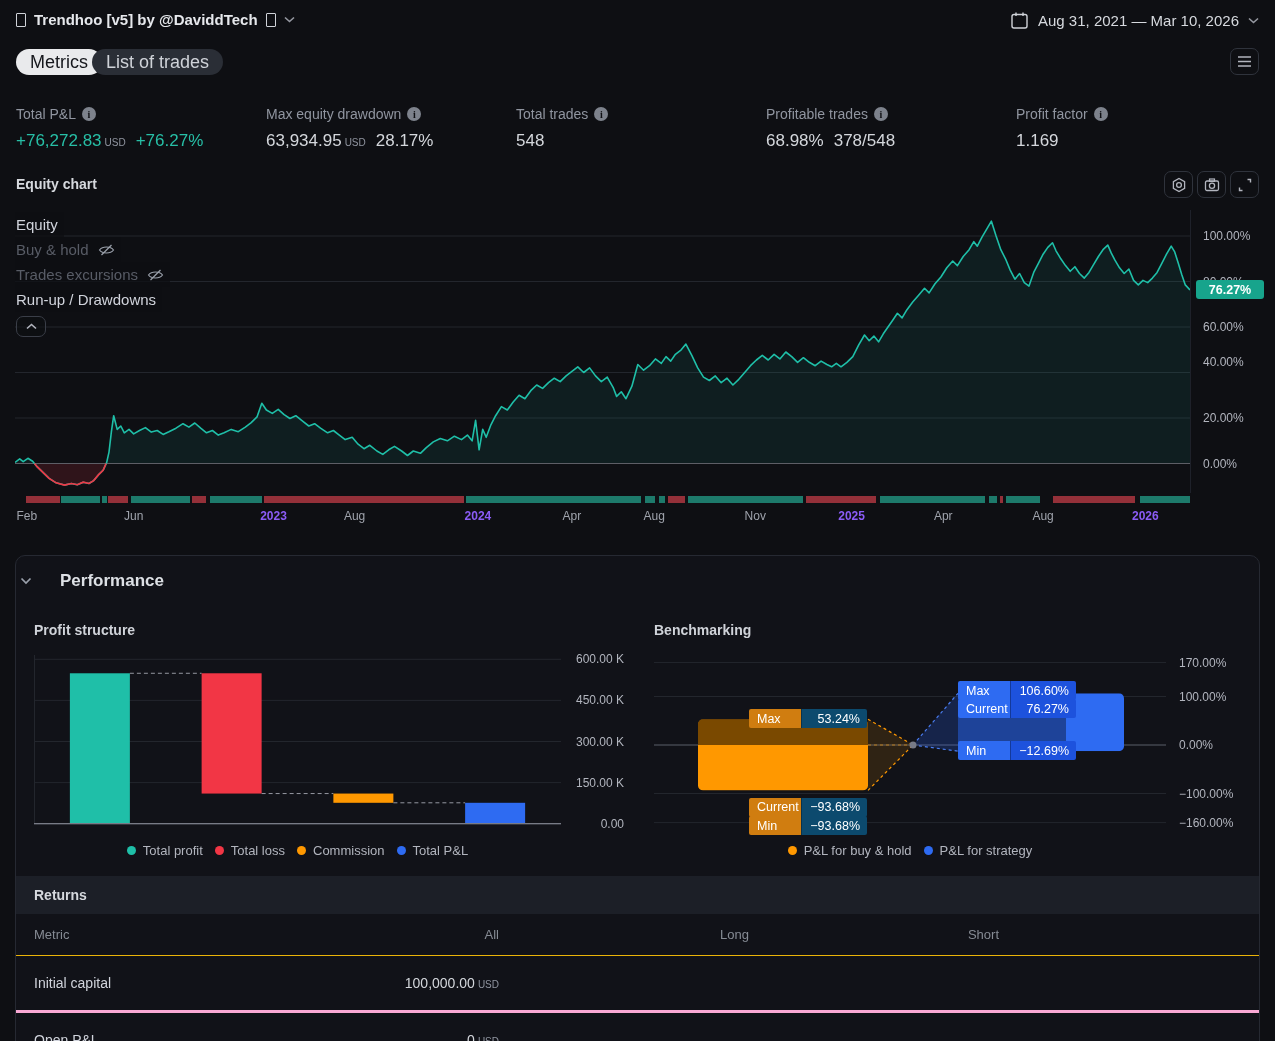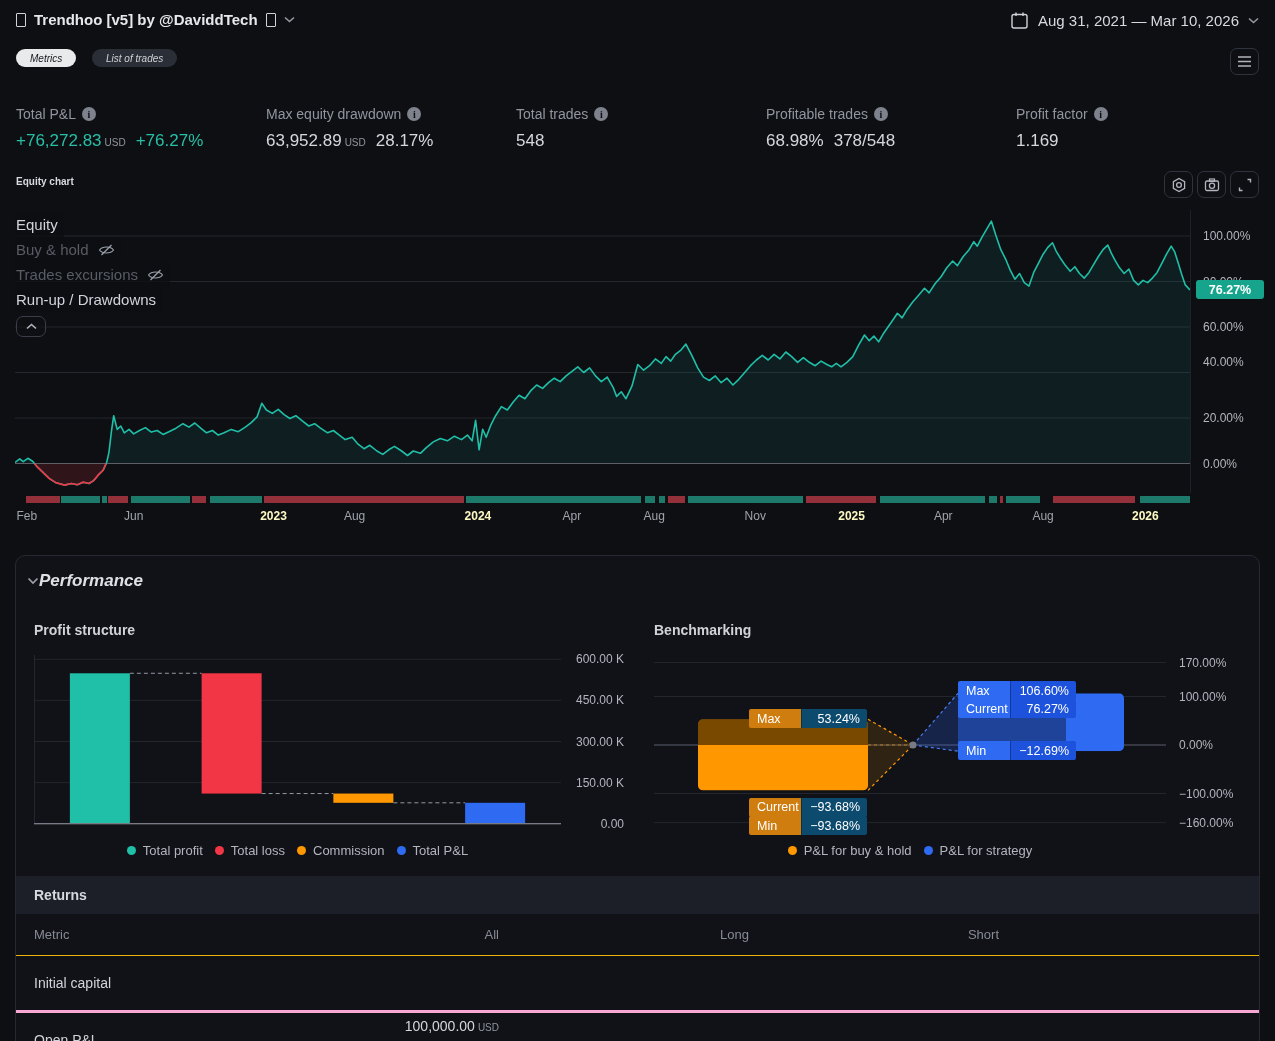--- a/index.html
+++ b/index.html
@@ -13,54 +13,54 @@
 
   
   .title-group { left:16px; top:11px; display:flex; align-items:center; gap:8px; cursor:pointer; }
   .tofu { display:inline-block; width:10px; height:14px; border:1.2px solid #cfd2d8; border-radius:1px; }
   .app-title { font-size:15px; font-weight:bold; color:#e6e8ec; }
   .chev { color:#9598a1; }
   .date-group { right:16px; top:11px; display:flex; align-items:center; gap:9px; cursor:pointer; }
   .date-text { font-size:15px; color:#d6d9de; }
 
   
-  .tab { top:49px; height:18px; border-radius:14px; font-size:10px; display:flex; align-items:center; padding:0 14px; cursor:pointer;font-style:italic; }
+  .tab { top:49px; height:26px; border-radius:14px; font-size:18px; display:flex; align-items:center; padding:0 14px; cursor:pointer; }
   .tab-active { left:16px; background:#e9eaec; color:#15171c; }
   .tab-idle { left:92px; background:#2a2e36; color:#cfd2d8; }
   .icon-btn { width:29px; height:27px; border:1px solid #2f333c; border-radius:7px; background:transparent; display:flex; align-items:center; justify-content:center; cursor:pointer; }
   .list-btn { right:16px; top:48px; }
 
   
   .stat { top:100px; width:240px; }
   .stat-label { display:flex; align-items:center; gap:6px; font-size:14px; color:#9095a0; height:18px; margin-top:5px; }
   .info-dot { width:14px; height:14px; border-radius:50%; background:#7d828c; color:#0e0f13; font-size:10px; font-weight:bold; display:inline-flex; align-items:center; justify-content:center; font-family:"Liberation Serif",serif; }
   .stat-value { display:flex; align-items:baseline; gap:10px; margin-top:8px; font-size:17px; color:#d4d7dc; }
   .stat-value .unit { font-size:10px; color:#9095a0; margin-left:-7px; }
   .pos { color:#27bfa6; }
 
   
-  .eq-title { left:16px; top:176px; font-size:10px; font-weight:bold; color:#d6d9de; }
+  .eq-title { left:16px; top:176px; font-size:14px; font-weight:bold; color:#d6d9de; }
   .eq-tools { right:16px; top:171px; display:flex; gap:4px; }
   .eq-wrap { left:0; top:210px; width:1275px; height:325px; }
   .eq-legend { left:15px; top:2px; }
   .eq-legend-row { display:flex; align-items:center; gap:9px; height:25px; font-size:15px; padding:0 6px 0 1px; width:max-content; background:rgba(14,15,19,0.75); }
   .leg-on { color:#d1d4dc; }
   .leg-off { color:#585c66; }
   .collapse-btn { left:16px; top:106px; width:30px; height:21px; border:1px solid #3a3e48; border-radius:7px; background:rgba(14,15,19,0.6); display:flex; align-items:center; justify-content:center; cursor:pointer; }
   .eq-yaxis span { position:absolute; left:1203px; font-size:12px; color:#b2b5be; }
   .eq-badge { left:1196px; top:70px; width:68px; height:19px; background:#17a48c; border-radius:3px; color:#fff; font-size:12.5px; font-weight:600; display:flex; align-items:center; justify-content:center; }
   .eq-strip { left:15px; top:286px; width:1175px; height:7px; }
   .eq-strip div { position:absolute; top:0; height:7px; }
   .eq-xticks span { position:absolute; top:299px; transform:translateX(-50%); font-size:12px; color:#9fa3ac; }
-  .eq-xticks .major { color:#fef9c3; font-weight:bold; }
+  .eq-xticks .major { color:#8b5cf6; font-weight:bold; }
   .axis-vline { left:1190px; top:0; width:1px; height:283px; background:#1e212a; }
 
   
   .panel { left:15px; top:555px; width:1245px; height:600px; background:#111218; border:1px solid #262932; border-radius:10px; }
-  .perf-header { left:11px; top:15px; display:flex; align-items:center; gap:0; cursor:pointer;font-style:italic; }
+  .perf-header { left:4px; top:15px; display:flex; align-items:center; gap:28px; cursor:pointer; }
   .perf-title { font-size:17px; font-weight:bold; color:#dde0e5; }
   .chart-title { font-size:14px; font-weight:600; color:#d0d3d9; }
   .ps-title { left:18px; top:66px; }
   .bm-title { left:638px; top:66px; }
   .ps-plot { left:18px; top:95px; width:527px; height:180px; }
   .bm-plot { left:638px; top:95px; width:512px; height:180px; }
   .ps-yaxis span, .bm-yaxis span { position:absolute; font-size:12px; color:#b2b5be; }
   .ps-yaxis span { left:553px; width:55px; text-align:right; }
   .bm-yaxis span { left:1163px; }
   .legend-row { top:286px; height:16px; display:flex; align-items:center; justify-content:center; gap:12px; }
@@ -82,21 +82,21 @@
   .cols-row { left:0; top:358px; width:1243px; height:42px; border-bottom:1px solid #eab308; font-size:13px; color:#868b94; }
   .cols-row span { position:absolute; top:13px; }
   .col-metric { left:18px; }
   .col-all { right:760px; }
   .col-long { right:510px; }
   .col-short { right:260px; }
   .t-row { left:0; width:1243px; height:57px; border-bottom:3px solid #f9a8d4; font-size:14px; }
   .row-1 { top:400px; }
   .row-2 { top:457px; }
   .t-metric { position:absolute; left:18px; top:19px; color:#d1d4dc; }
-  .t-val { position:absolute; right:760px; top:19px; color:#d4d7dc; display:flex; align-items:baseline; gap:3px;margin-top:43px; }
+  .t-val { position:absolute; right:760px; top:19px; color:#d4d7dc; display:flex; align-items:baseline; gap:3px; }
   .t-val .unit { font-size:10px; color:#9095a0; }
   svg { display:block; }
 </style>
 </head>
 <body>
 
 <div class="abs title-group">
   <span class="tofu"></span>
   <span class="app-title">Trendhoo [v5] by @DaviddTech</span>
   <span class="tofu"></span>
@@ -139,21 +139,21 @@
       <span class="unit">USD</span>
       <span class="pos">+76.27%</span>
     </div>
 </div>
 <div class="abs stat" style="left:266px">
   <div class="stat-label">
       <span>Max equity drawdown</span>
       <span class="info-dot">i</span>
     </div>
   <div class="stat-value">
-      <span>63,952.89</span>
+      <span>63,934.95</span>
       <span class="unit">USD</span>
       <span>28.17%</span>
     </div>
 </div>
 <div class="abs stat" style="left:516px">
   <div class="stat-label">
       <span>Total trades</span>
       <span class="info-dot">i</span>
     </div>
   <div class="stat-value">

